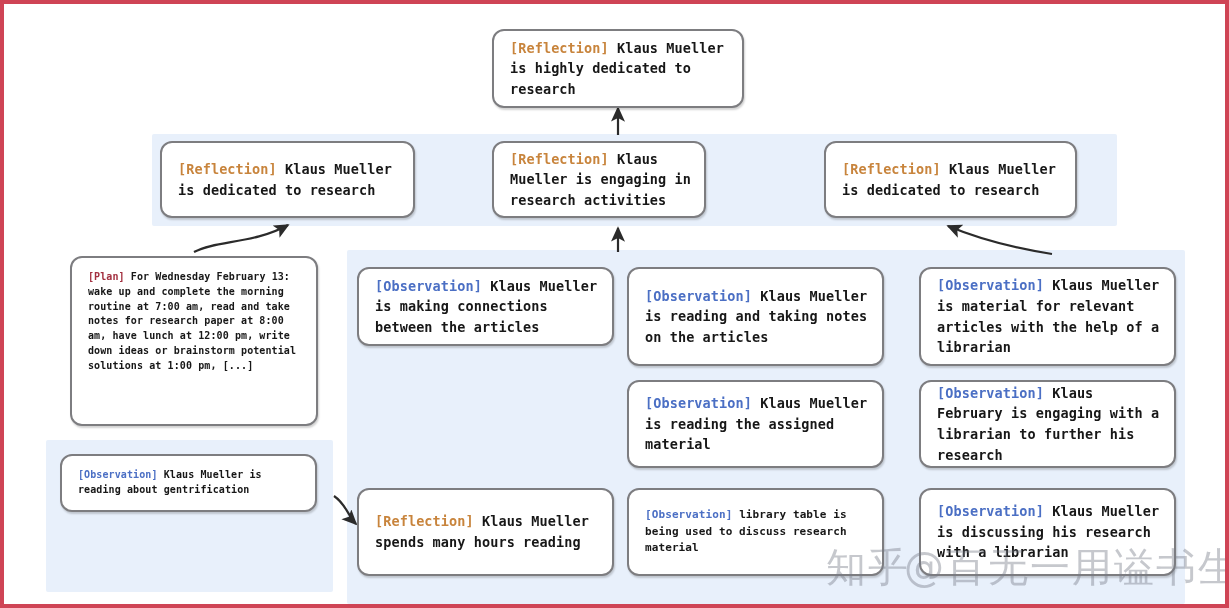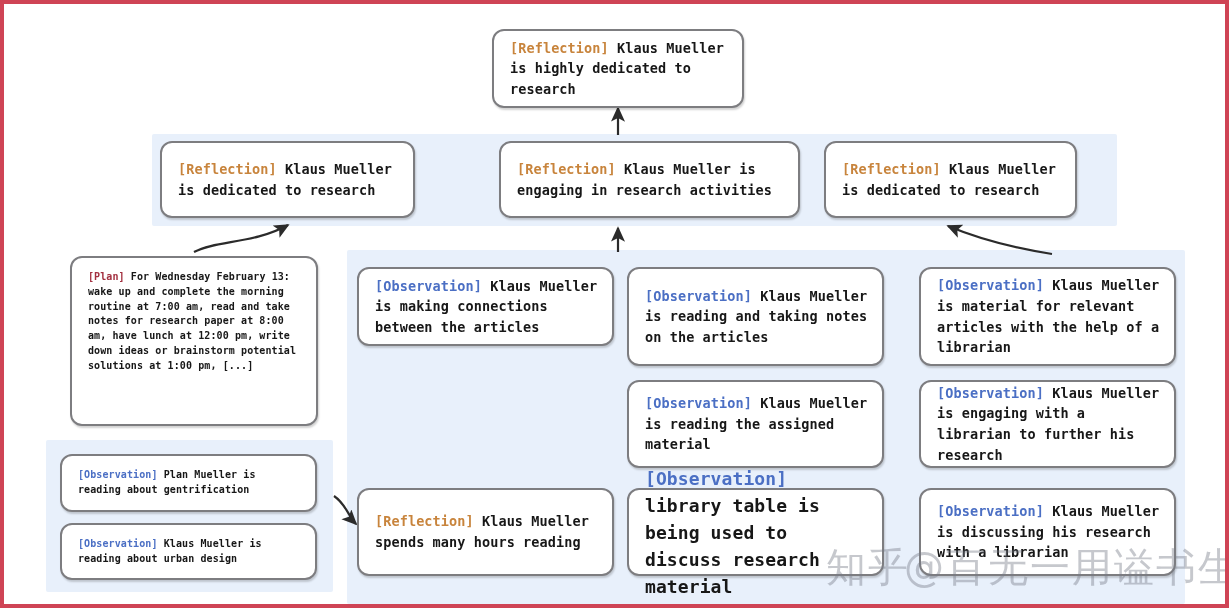--- a/index.html
+++ b/index.html
@@ -40,21 +40,21 @@
     white-space:pre-wrap;
     display:flex;
     align-items:center;
     justify-content:center;
   }
   .node .txt{display:block;width:100%;}
   .tag-reflection{color:#c8843c;font-weight:bold;}
   .tag-observation{color:#4b6fc4;font-weight:bold;}
   .tag-plan{color:#a33040;font-weight:bold;}
   .small{font-size:10px;line-height:1.48;}
-  .mid{font-size:18px;line-height:1.5;}
+  .mid{font-size:11px;line-height:1.5;}
   svg.arrows{position:absolute;left:0;top:0;width:1229px;height:608px;pointer-events:none;}
   .wm{
     position:absolute;
     font-family:"DejaVu Sans","Liberation Sans",sans-serif;
     color:rgba(120,125,135,0.42);
     font-size:40px;
     letter-spacing:2px;
     white-space:nowrap;
     user-select:none;
   }
@@ -87,37 +87,34 @@
   </svg>
 
   <div class="node" style="left:488px;top:25px;width:252px;height:79px;">
     <span class="txt"><span class="tag-reflection">[Reflection]</span><span> Klaus Mueller is highly dedicated to research</span></span>
   </div>
 
   <div class="node" style="left:156px;top:137px;width:255px;height:77px;">
     <span class="txt"><span class="tag-reflection">[Reflection]</span><span> Klaus Mueller is dedicated to research</span></span>
   </div>
 
-  <div class="node" style="left:488px;top:137px;width:301px;height:77px;margin-left:7px;">
+  <div class="node" style="left:488px;top:137px;width:214px;height:77px;">
     <span class="txt"><span class="tag-reflection">[Reflection]</span><span> Klaus Mueller is engaging in research activities</span></span>
   </div>
 
   <div class="node" style="left:820px;top:137px;width:253px;height:77px;">
     <span class="txt"><span class="tag-reflection">[Reflection]</span><span> Klaus Mueller is dedicated to research</span></span>
   </div>
 
   <div class="node small" style="left:66px;top:252px;width:248px;height:170px;align-items:flex-start;padding-top:12px;">
     <span class="txt"><span class="tag-plan">[Plan]</span><span> For Wednesday February 13: wake up and complete the morning routine at 7:00 am, read and take notes for research paper at 8:00 am, have lunch at 12:00 pm, write down ideas or brainstorm potential solutions at 1:00 pm, [...]</span></span>
   </div>
 
   <div class="node small" style="left:56px;top:450px;width:257px;height:58px;">
-    <span class="txt"><span class="tag-observation">[Observation]</span><span> Plan Mueller is reading about gentrification</span></span>
-  </div>
-  <div class="node small" style="left:56px;top:519px;width:257px;height:57px;">
-    <span class="txt"><span class="tag-observation">[Observation]</span><span> Klaus Mueller is reading about urban design</span></span>
+    <span class="txt"><span class="tag-observation">[Observation]</span><span> Klaus Mueller is reading about gentrification</span></span>
   </div>
 
   <div class="node" style="left:353px;top:263px;width:257px;height:79px;">
     <span class="txt"><span class="tag-observation">[Observation]</span><span> Klaus Mueller is making connections between the articles</span></span>
   </div>
   <div class="node" style="left:353px;top:484px;width:257px;height:88px;">
     <span class="txt"><span class="tag-reflection">[Reflection]</span><span> Klaus Mueller spends many hours reading</span></span>
   </div>
 
   <div class="node" style="left:623px;top:263px;width:257px;height:99px;">
@@ -127,21 +124,21 @@
     <span class="txt"><span class="tag-observation">[Observation]</span><span> Klaus Mueller is reading the assigned material</span></span>
   </div>
   <div class="node mid" style="left:623px;top:484px;width:257px;height:88px;">
     <span class="txt"><span class="tag-observation">[Observation]</span><span> library table is being used to discuss research material</span></span>
   </div>
 
   <div class="node" style="left:915px;top:263px;width:257px;height:99px;">
     <span class="txt"><span class="tag-observation">[Observation]</span><span> Klaus Mueller is material for relevant articles with the help of a librarian</span></span>
   </div>
   <div class="node" style="left:915px;top:376px;width:257px;height:88px;">
-    <span class="txt"><span class="tag-observation">[Observation]</span><span> Klaus Mueller is engaging with a librarian to further his research</span></span>
+    <span class="txt"><span class="tag-observation">[Observation]</span><span> Klaus February is engaging with a librarian to further his research</span></span>
   </div>
   <div class="node" style="left:915px;top:484px;width:257px;height:88px;">
     <span class="txt"><span class="tag-observation">[Observation]</span><span> Klaus Mueller is discussing his research with a librarian</span></span>
   </div>
 
   <div class="wm" style="left:822px;top:536px;text-align:right;">知乎</div>
   <div class="wm" style="left:900px;top:536px;">@百无一用谥书生</div>
 
 </div>
 

